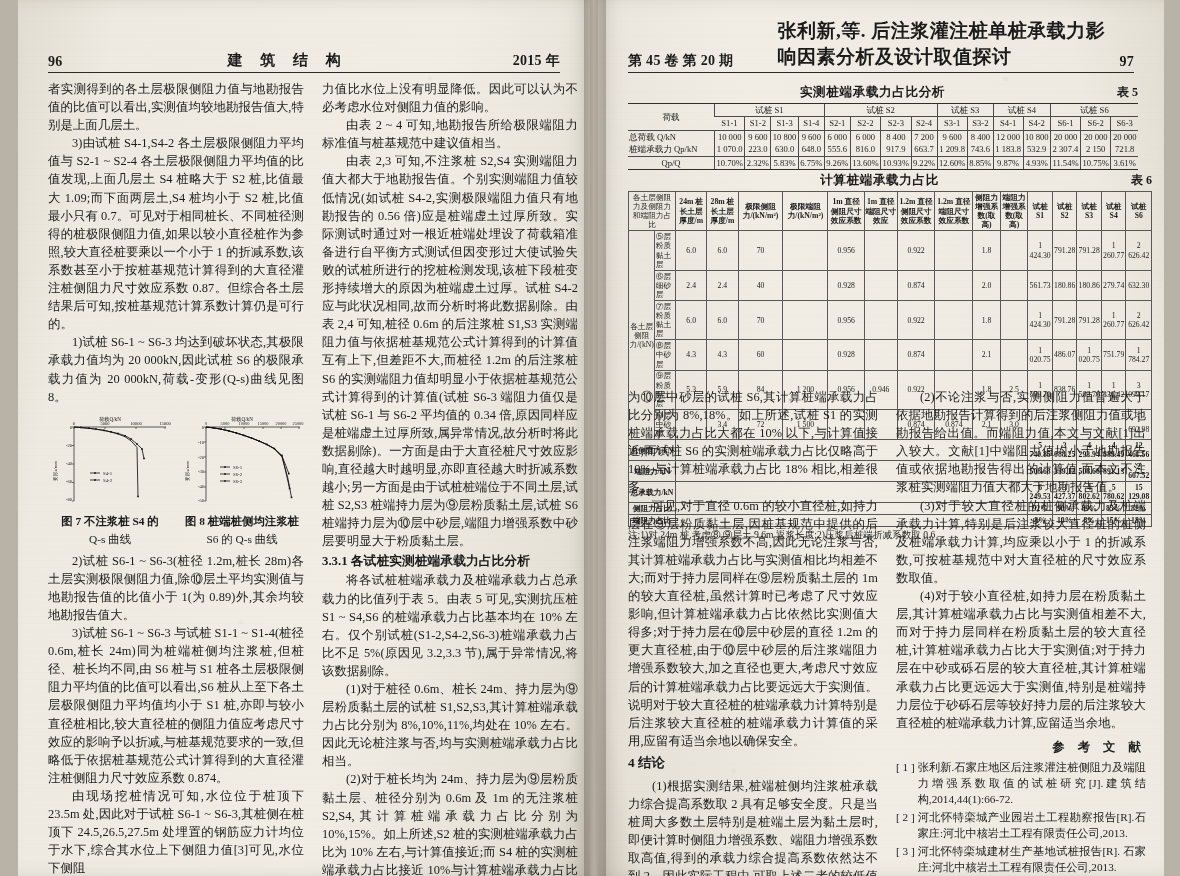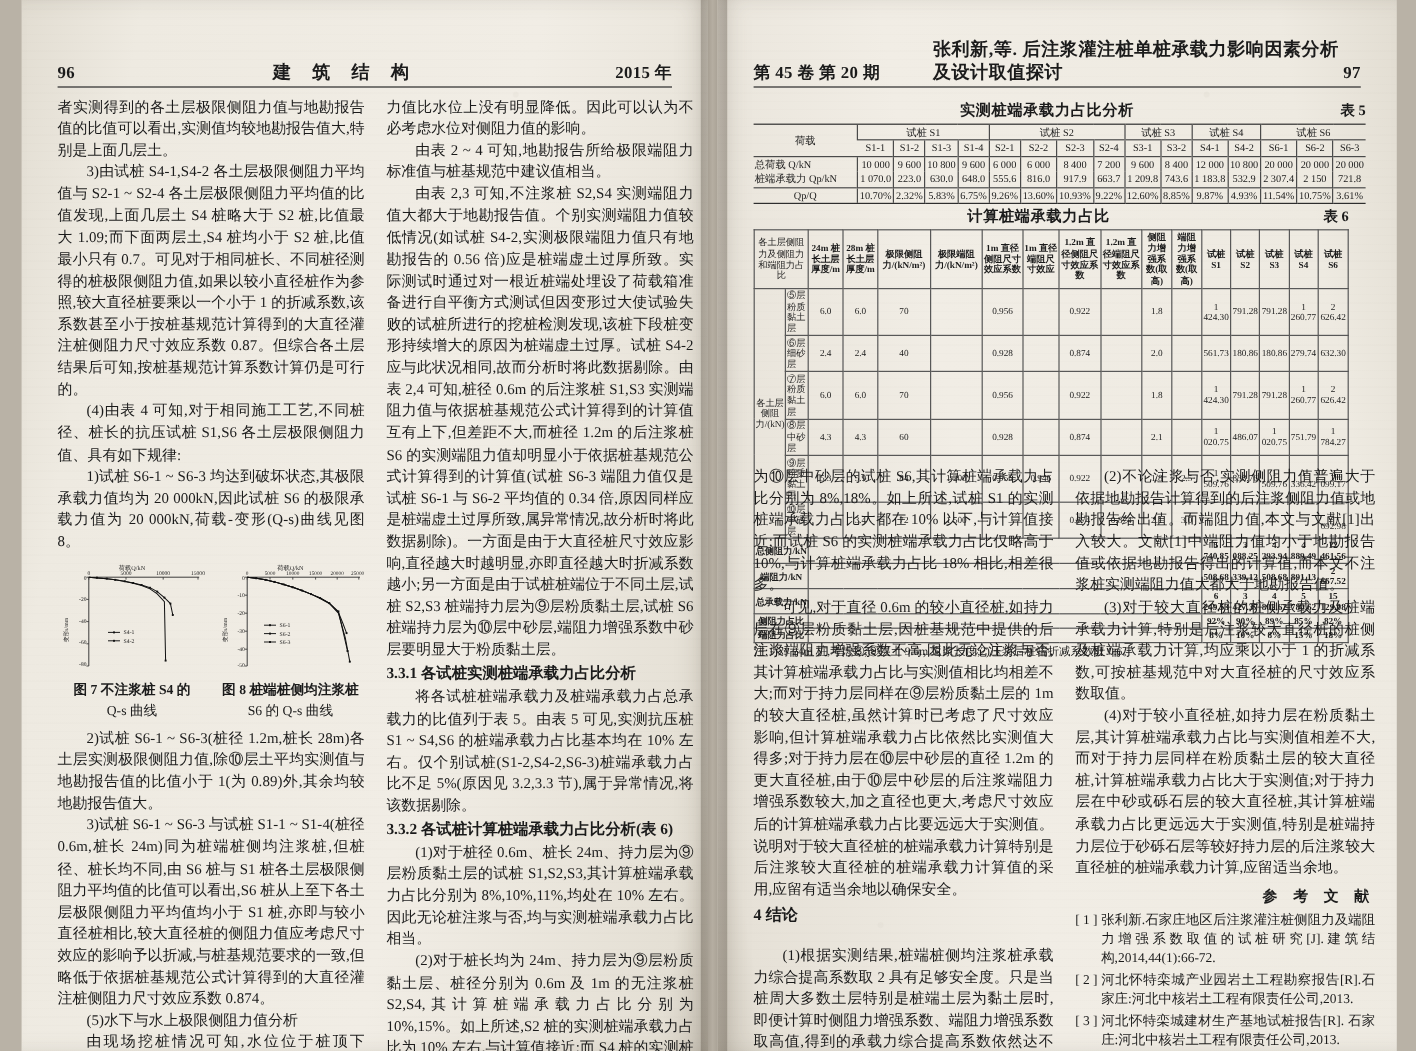--- a/index.html
+++ b/index.html
@@ -34,32 +34,32 @@
   .bleed{position:absolute;inset:0;pointer-events:none;opacity:.10;
      background:repeating-linear-gradient(0deg,rgba(70,60,45,.10) 0 1px,transparent 1px 7px);}
   .inner{position:absolute;inset:0;padding:0;}
 
   
   .runhead{position:absolute;left:30px;right:30px;top:48px;height:22px;
      display:flex;align-items:flex-end;font-size:13.5px;letter-spacing:.3px;}
   .runhead .folio{font-weight:bold;font-size:14px;text-align:right;}
   .runhead .mid{flex:1;text-align:center;font-weight:bold;letter-spacing:7px;font-size:15px;}
   .runhead .yr{font-weight:bold;font-size:14px;}
-  .runhead.r .mid{letter-spacing:.5px;text-align:left;padding-left:44px;font-size:15px;margin-top:24px;}
+  .runhead.r .mid{letter-spacing:.5px;text-align:left;padding-left:44px;font-size:19px;margin-top:24px;}
   .rule{position:absolute;left:30px;right:30px;height:0;border-top:1.15px solid #2a2a2a;}
 
   
   .cols{position:absolute;display:flex;gap:18px;}
   .col{width:256px;}
   .page.right .col{width:250px;}
   p{margin:0;font-size:12.4px;line-height:18.1px;text-align:justify;
     text-justify:inter-character;letter-spacing:.05px;}
   p.ind{text-indent:24px;}
   h4{margin:2px 0 1px;font-size:12.8px;font-weight:bold;line-height:18px;}
-  h3{margin:3px 0 15px;font-size:13.4px;font-weight:bold;line-height:19px;}
+  h3{margin:3px 0 5px;font-size:13.4px;font-weight:bold;line-height:19px;}
 
   
   .figrow{display:flex;gap:8px;margin:7px 0 2px;}
   .fig{width:124px;}
   .figcap{font-size:11.4px;text-align:center;line-height:15px;margin-top:3px;}
   .figcap b{font-weight:bold;}
   svg{display:block;}
 
   
   .tblwrap{margin:0 0 6px;}
@@ -94,21 +94,20 @@
         <span class="mid">建 筑 结 构</span>
         <span class="yr">2015 年</span>
       </div>
       <div class="rule" style="top:72px"></div>
 
       <div class="cols" style="left:30px;top:80px;width:530px;">
 
         <div class="col">
           <p>者实测得到的各土层极限侧阻力值与地勘报告值的比值可以看出,实测值均较地勘报告值大,特别是上面几层土。</p>
           <p class="ind">3)由试桩 S4-1,S4-2 各土层极限侧阻力平均值与 S2-1 ~ S2-4 各土层极限侧阻力平均值的比值发现,上面几层土 S4 桩略大于 S2 桩,比值最大 1.09;而下面两层土,S4 桩均小于 S2 桩,比值最小只有 0.7。可见对于相同桩长、不同桩径测得的桩极限侧阻力值,如果以较小直径桩作为参照,较大直径桩要乘以一个小于 1 的折减系数,该系数甚至小于按桩基规范计算得到的大直径灌注桩侧阻力尺寸效应系数 0.87。但综合各土层结果后可知,按桩基规范计算系数计算仍是可行的。</p>
-          <p class="ind">(4)由表 4 可知,对于相同施工工艺,不同桩径、桩长的抗压试桩 S1,S6 各土层极限侧阻力值、具有如下规律:</p>
           <p class="ind">1)试桩 S6-1 ~ S6-3 均达到破坏状态,其极限承载力值均为 20 000kN,因此试桩 S6 的极限承载力值为 20 000kN,荷载-变形(Q-s)曲线见图 8。</p>
 
           <div class="figrow">
 
             <div class="fig">
               <svg width="124" height="96" viewBox="0 0 124 96">
                 <text x="62" y="8" font-size="5.2" text-anchor="middle" fill="#222">荷载Q/kN</text>
                 <line x1="26" y1="14" x2="118" y2="14" stroke="#333" stroke-width=".8"></line>
                 <line x1="26" y1="14" x2="26" y2="88" stroke="#333" stroke-width=".8"></line>
                 <g font-size="4.6" fill="#222" text-anchor="middle">
@@ -242,31 +241,29 @@
               <div class="figcap">Q-s 曲线</div>
             </div>
             <div class="fig">
               <div class="figcap"><b>图 8  桩端桩侧均注浆桩</b></div>
               <div class="figcap">S6 的 Q-s 曲线</div>
             </div>
           </div>
 
           <p class="ind" style="margin-top:5px">2)试桩 S6-1 ~ S6-3(桩径 1.2m,桩长 28m)各土层实测极限侧阻力值,除⑩层土平均实测值与地勘报告值的比值小于 1(为 0.89)外,其余均较地勘报告值大。</p>
           <p class="ind">3)试桩 S6-1 ~ S6-3 与试桩 S1-1 ~ S1-4(桩径 0.6m,桩长 24m)同为桩端桩侧均注浆桩,但桩径、桩长均不同,由 S6 桩与 S1 桩各土层极限侧阻力平均值的比值可以看出,S6 桩从上至下各土层极限侧阻力平均值均小于 S1 桩,亦即与较小直径桩相比,较大直径桩的侧阻力值应考虑尺寸效应的影响予以折减,与桩基规范要求的一致,但略低于依据桩基规范公式计算得到的大直径灌注桩侧阻力尺寸效应系数 0.874。</p>
-          <p class="ind">(5)水下与水上极限侧阻力值分析</p>
           <p class="ind">由现场挖桩情况可知,水位位于桩顶下 23.5m 处,因此对于试桩 S6-1 ~ S6-3,其桩侧在桩顶下 24.5,26.5,27.5m 处埋置的钢筋应力计均位于水下,综合其水位上下侧阻力值[3]可见,水位下侧阻</p>
         </div>
 
         <div class="col">
           <p>力值比水位上没有明显降低。因此可以认为不必考虑水位对侧阻力值的影响。</p>
           <p class="ind">由表 2 ~ 4 可知,地勘报告所给极限端阻力标准值与桩基规范中建议值相当。</p>
           <p class="ind">由表 2,3 可知,不注浆桩 S2,S4 实测端阻力值大都大于地勘报告值。个别实测端阻力值较低情况(如试桩 S4-2,实测极限端阻力值只有地勘报告的 0.56 倍)应是桩端虚土过厚所致。实际测试时通过对一根近桩端处埋设了荷载箱准备进行自平衡方式测试但因变形过大使试验失败的试桩所进行的挖桩检测发现,该桩下段桩变形持续增大的原因为桩端虚土过厚。试桩 S4-2 应与此状况相同,故而分析时将此数据剔除。由表 2,4 可知,桩径 0.6m 的后注浆桩 S1,S3 实测端阻力值与依据桩基规范公式计算得到的计算值互有上下,但差距不大,而桩径 1.2m 的后注浆桩 S6 的实测端阻力值却明显小于依据桩基规范公式计算得到的计算值(试桩 S6-3 端阻力值仅是试桩 S6-1 与 S6-2 平均值的 0.34 倍,原因同样应是桩端虚土过厚所致,属异常情况,故分析时将此数据剔除)。一方面是由于大直径桩尺寸效应影响,直径越大时越明显,亦即直径越大时折减系数越小;另一方面是由于试桩桩端位于不同土层,试桩 S2,S3 桩端持力层为⑨层粉质黏土层,试桩 S6 桩端持力层为⑩层中砂层,端阻力增强系数中砂层要明显大于粉质黏土层。</p>
           <h4>3.3.1 各试桩实测桩端承载力占比分析</h4>
           <p class="ind">将各试桩桩端承载力及桩端承载力占总承载力的比值列于表 5。由表 5 可见,实测抗压桩 S1 ~ S4,S6 的桩端承载力占比基本均在 10% 左右。仅个别试桩(S1-2,S4-2,S6-3)桩端承载力占比不足 5%(原因见 3.2,3.3 节),属于异常情况,将该数据剔除。</p>
-          <h4>3.3.2 各试桩计算桩端承载力占比分析(表 6)</h4>
           <p class="ind">(1)对于桩径 0.6m、桩长 24m、持力层为⑨层粉质黏土层的试桩 S1,S2,S3,其计算桩端承载力占比分别为 8%,10%,11%,均处在 10% 左右。因此无论桩注浆与否,均与实测桩端承载力占比相当。</p>
           <p class="ind">(2)对于桩长均为 24m、持力层为⑨层粉质黏土层、桩径分别为 0.6m 及 1m 的无注浆桩 S2,S4,其计算桩端承载力占比分别为 10%,15%。如上所述,S2 桩的实测桩端承载力占比为 10% 左右,与计算值接近;而 S4 桩的实测桩端承载力占比接近 10%与计算桩端承载力占比 15% 相比,相差较多。</p>
 
         </div>
       </div>
     </div>
     <div class="bleed"></div>
       <div class="noise"></div>
   </div>
 
@@ -362,21 +359,21 @@
             <td class="midline botline">9.87%</td>
             <td class="midline botline">4.93%</td>
             <td class="midline botline">11.54%</td>
             <td class="midline botline">10.75%</td>
             <td class="midline botline">3.61%</td>
           </tr>
         </tbody>
           </table>
       </div>
 
-      <div class="tblwrap" style="position:absolute;left:30px;right:40px;top:172px;">
+      <div class="tblwrap" style="position:absolute;left:30px;right:12px;top:172px;">
         <div class="tcap">
           <span class="t">计算桩端承载力占比</span>
           <span class="n">表 6</span>
         </div>
         <table class="t6">
           <tbody>
               <tr>
             <td colspan="2" style="width:68px">各土层侧阻力及侧阻力和端阻力占比</td>
             <td class="hd">24m 桩长土层厚度/m</td>
             <td class="hd">28m 桩长土层厚度/m</td>

